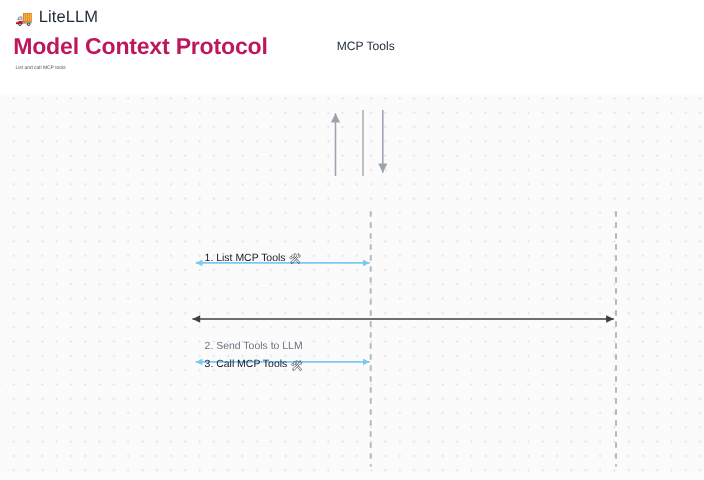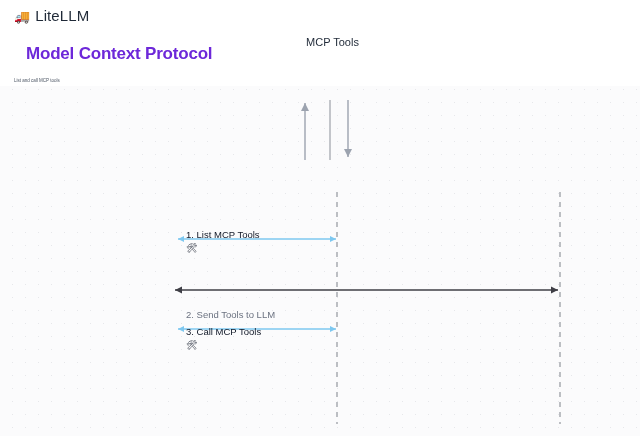--- a/index.html
+++ b/index.html
@@ -52,25 +52,25 @@
     color: #1f2937;
   }
 
   
   .page-head {
     position: absolute;
     left: 12px; top: 30px;
     z-index: 6;
   }
   .page-title {
-    font-size: 17px;
+    font-size: 21px;
     font-weight: 700;
     letter-spacing: -0.2px;
-    color: #6d28d9;
-    margin: 14px;
+    color: #be185d;
+    margin: 0;
     line-height: 1.2;
   }
   .page-sub {
     font-size: 4.5px;
     color: #4b5563;
     margin: 4px 0 0 2px;
     line-height: 1.2;
   }
 
   
@@ -223,25 +223,24 @@
     font-size: 12px;
     color: #111827;
   }
 
   
   .edge-label {
     position: absolute;
     font-size: 9.5px;
     white-space: nowrap;
     display: flex;
-    align-items: flex-start;
+    align-items: center;
     gap: 3px;
     z-index: 5;
     background: transparent;
-    flex-direction: column;
   }
   .edge-label.dark { color: #111827; }
   .edge-label.muted { color: #6b7280; margin-top: 37px; }
   .edge-label .emoji { font-size: 9px; }
 
   svg { display: block; }
 </style>
 </head>
 <body>
 

